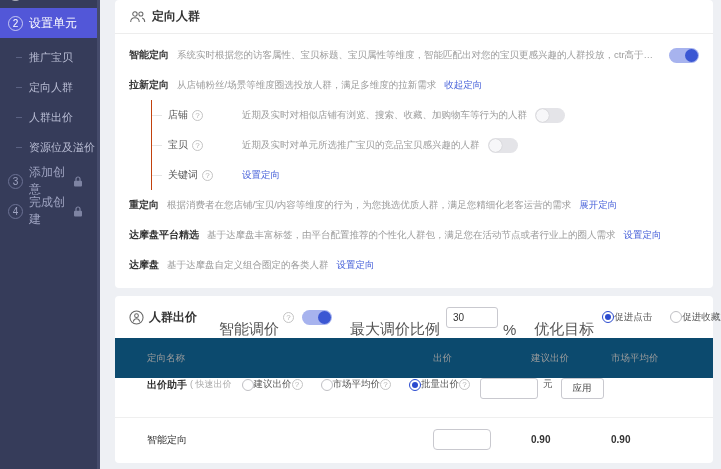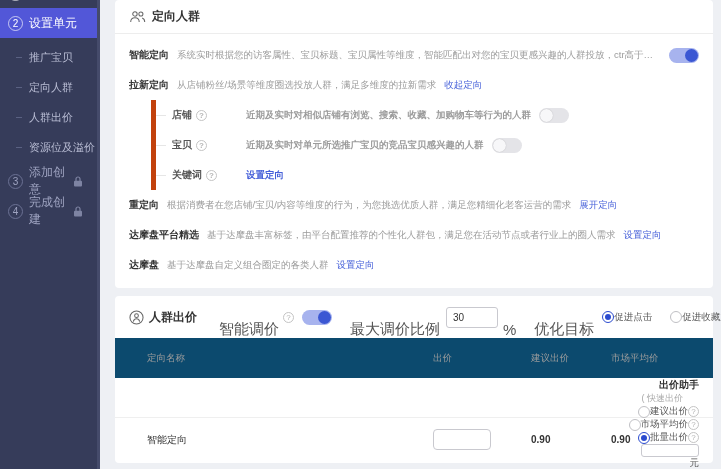--- a/index.html
+++ b/index.html
@@ -47,21 +47,21 @@
     padding:0 14px; border-bottom:1px solid #ededed;
     font-size:12px; font-weight:bold; color:#333;
   }
 
   .rows { padding:6px 14px 0 14px; }
   .row { display:flex; align-items:center; height:30px; white-space:nowrap; overflow:hidden; }
   .row-label { font-weight:bold; color:#333; font-size:10px; margin-right:8px; flex-shrink:0; }
   .desc { color:#9b9b9b; font-size:9.5px; overflow:hidden; text-overflow:ellipsis; }
   .link { color:#4660d9; font-size:9.5px; margin-left:8px; flex-shrink:0; cursor:pointer; }
 
-  .children { margin-left:22px; border-left:5px solid #c2410c;font-weight:bold; }
+  .children { margin-left:22px; border-left:1px solid #c2410c; }
   .child-row { display:flex; align-items:center; height:30px; white-space:nowrap; overflow:hidden; }
   .child-row::before { content:""; width:10px; height:1px; background:#e6e6e6; margin-right:6px; flex-shrink:0; }
   .child-label-wrap { display:flex; align-items:center; gap:4px; width:74px; flex-shrink:0; color:#555; font-size:10px; }
 
   .qmark {
     display:inline-block; width:11px; height:11px; border:1px solid #c4c4c4; border-radius:50%;
     color:#b5b5b5; font-size:8px; line-height:10px; text-align:center; flex-shrink:0;
   }
 
   
@@ -77,23 +77,23 @@
   .radio.checked::after { content:""; position:absolute; left:2px; top:2px; width:6px; height:6px; border-radius:50%; background:#2b4bcf; }
   .radio-item { display:flex; align-items:center; gap:0; font-size:9.5px; color:#555; flex-shrink:0; }
 
   
   .bid-head { display:flex; align-items:center; height:42px; padding:0 14px; white-space:nowrap; }
   .bid-title { display:flex; align-items:center; gap:5px; font-size:12px; font-weight:bold; color:#333; margin-right:22px; }
   .bid-label { font-size:15px; color:#555;margin-top:24px; }
   .num-input { width:52px; height:21px; border:1px solid #c9c9cf; border-radius:3px; font-size:10px; padding:0 6px; color:#333; font-family:inherit; }
   .bid-grid { display:grid; grid-template-columns:1fr 98px 80px 88px; align-items:center; padding:0 14px 0 32px; }
   .thead { background:#0c4a6e; height:40px; font-size:9.5px; color:#9c9c9c; }
-  .helper-row { height:40px; display:flex; align-items:flex-end; padding:0 14px 0 32px; white-space:nowrap; border-bottom:1px solid #efefef;flex-direction:column; }
+  .helper-row { height:40px; display:flex; align-items:flex-start; padding:0 14px 0 32px; white-space:nowrap; border-bottom:1px solid #efefef; }
   .helper-label { font-size:10px; font-weight:bold; color:#333; }
-  .helper-prefix { font-size:9px; color:#a8a8a8; margin:0 16px 0 3px; }
+  .helper-prefix { font-size:9px; color:#a8a8a8; margin:0 10px 0 3px; }
   .gap18 { margin-left:18px; }
   .apply-btn { margin-left:8px; height:21px; padding:0 11px; font-size:9.5px; color:#444; background:#fff; border:1px solid #c9c9cf; border-radius:3px; cursor:pointer; font-family:inherit; }
   .unit { font-size:9.5px; color:#555; margin-left:5px; }
   .data-row { height:43px; font-size:10px; color:#333; }
   .bold-val { font-weight:bold; }
   svg { display:block; }
 </style>
 </head>
 <body>
 

